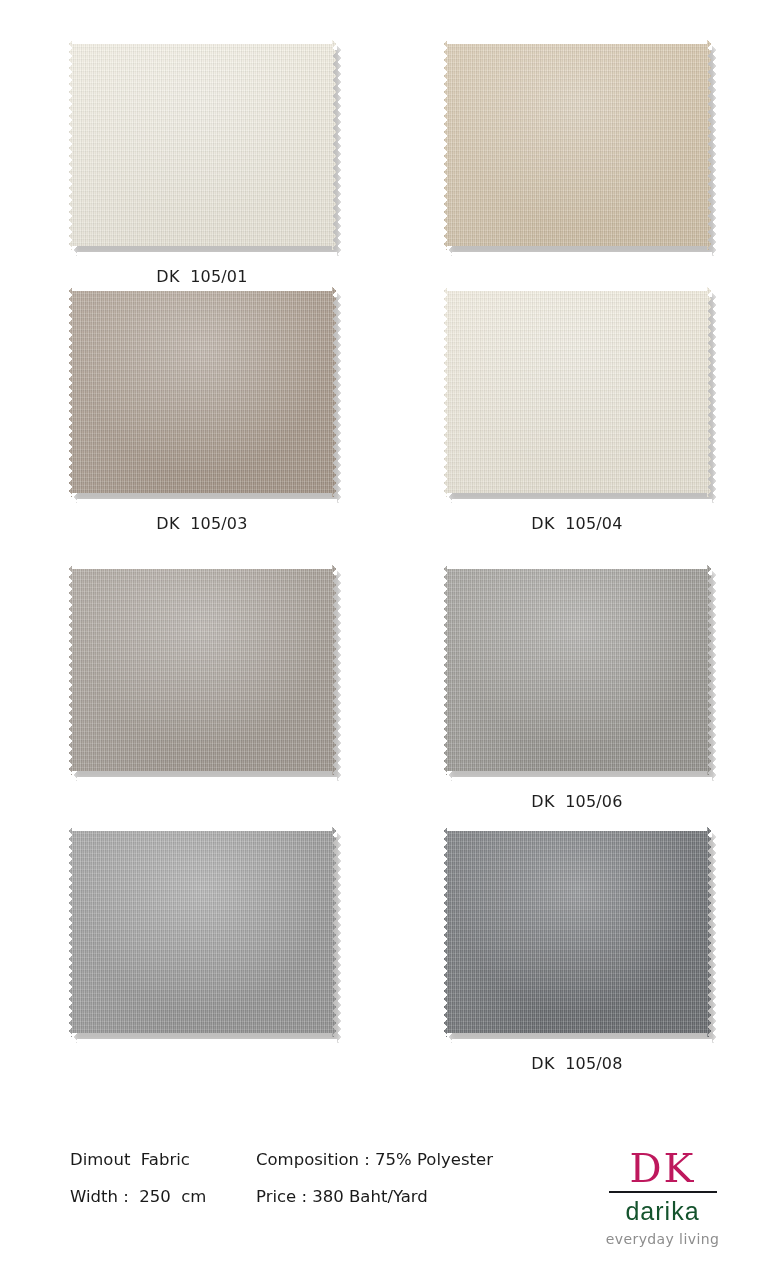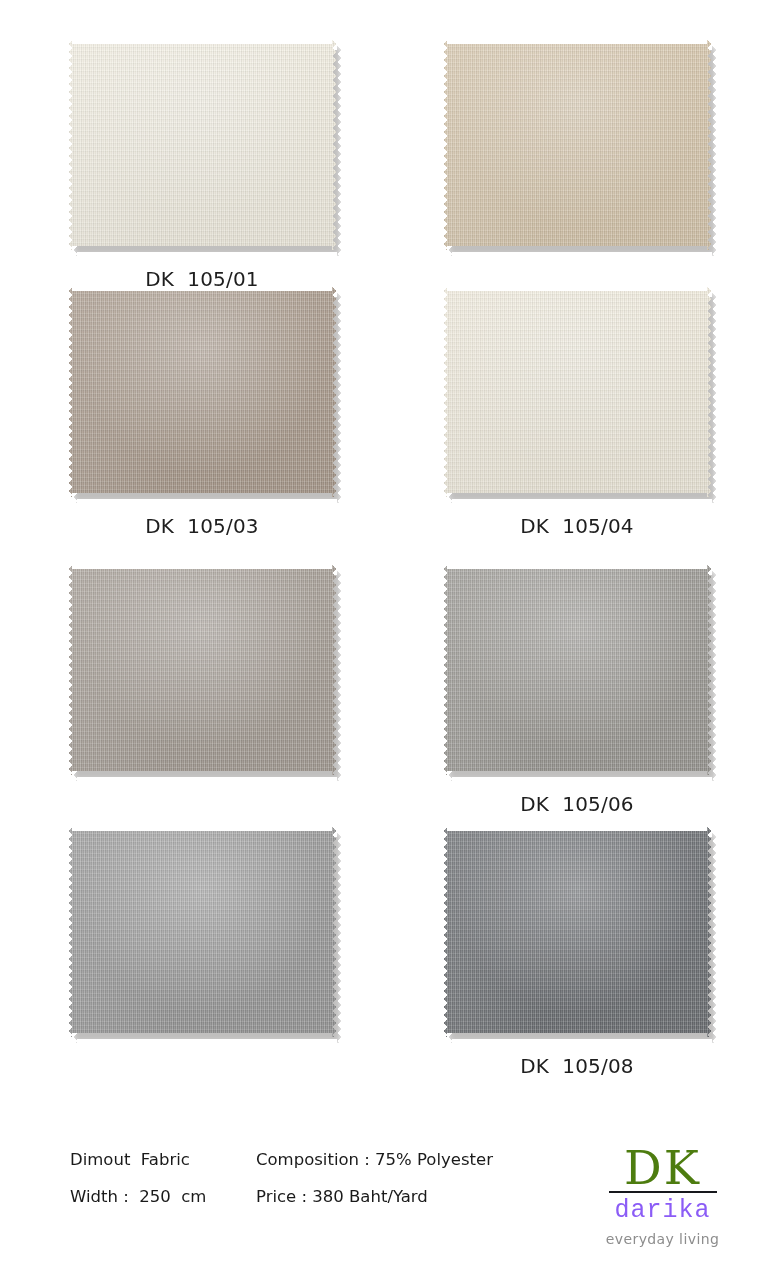--- a/index.html
+++ b/index.html
@@ -126,21 +126,21 @@
     inset: 0;
     background:
       linear-gradient(100deg, rgba(255,255,255,0.12) 0%, rgba(255,255,255,0) 45%),
       linear-gradient(to bottom, rgba(255,255,255,0.05) 0%, rgba(0,0,0,0.045) 100%);
     pointer-events: none;
   }
 
   .swatch-label {
     margin-top: 17px;
     text-align: center;
-    font-size: 20px;
+    font-size: 16px;
     letter-spacing: 0.2px;
     color: #1e1e1e;
     white-space: pre;
   }
 
   
   .footer {
     position: absolute;
     left: 0;
     top: 1138px;
@@ -166,37 +166,37 @@
 
   .brand {
     position: absolute;
     left: 600px;
     top: 8px;
     width: 125px;
     text-align: center;
   }
   .brand-dk {
     font-family: "DejaVu Serif", "Liberation Serif", serif;
-    font-size: 47px;
+    font-size: 40px;
     line-height: 44px;
     letter-spacing: 2px;
-    color: #4d7c0f;
+    color: #be185d;
   }
   .brand-rule {
     width: 108px;
     height: 1.5px;
     background: #16181c;
     margin: 1px auto 4px auto;
   }
   .brand-name {
-    font-family: Liberation Mono, monospace;
+    font-family: Liberation Sans, sans-serif;
     font-size: 25px;
     line-height: 28px;
     letter-spacing: 1px;
-    color: #8b5cf6;
+    color: #14532d;
   }
   .brand-tagline {
     margin-top: 6px;
     font-family: "DejaVu Sans", "Liberation Sans", sans-serif;
     font-size: 14px;
     letter-spacing: 0.4px;
     color: #8d8d8d;
   }
 </style>
 </head>

